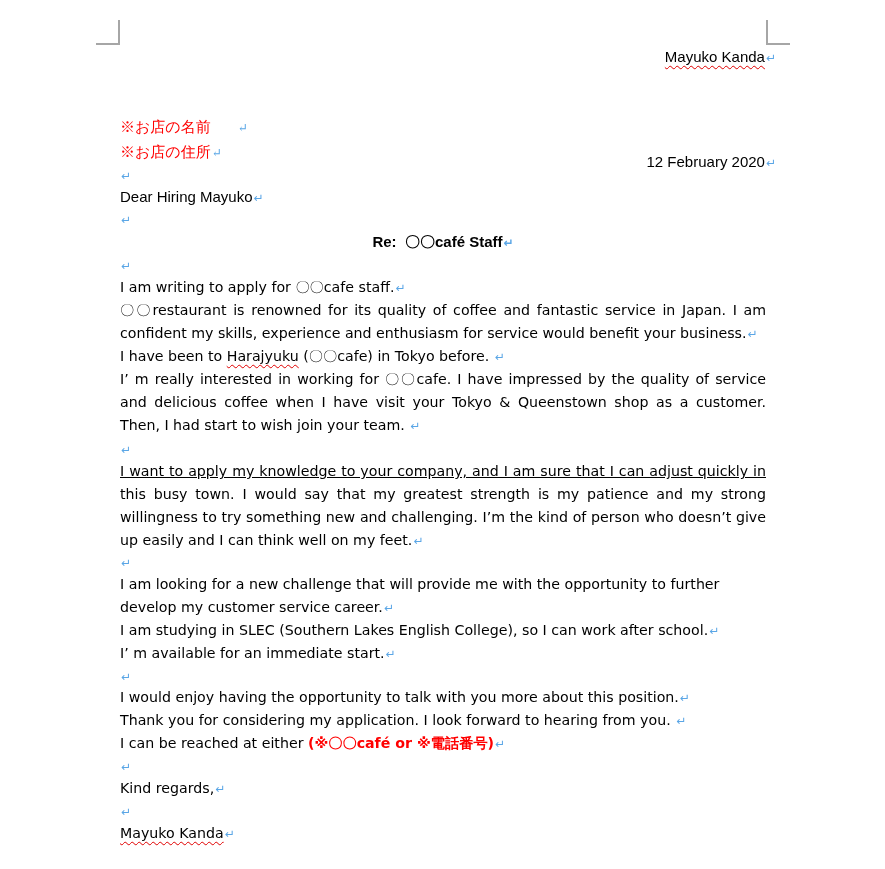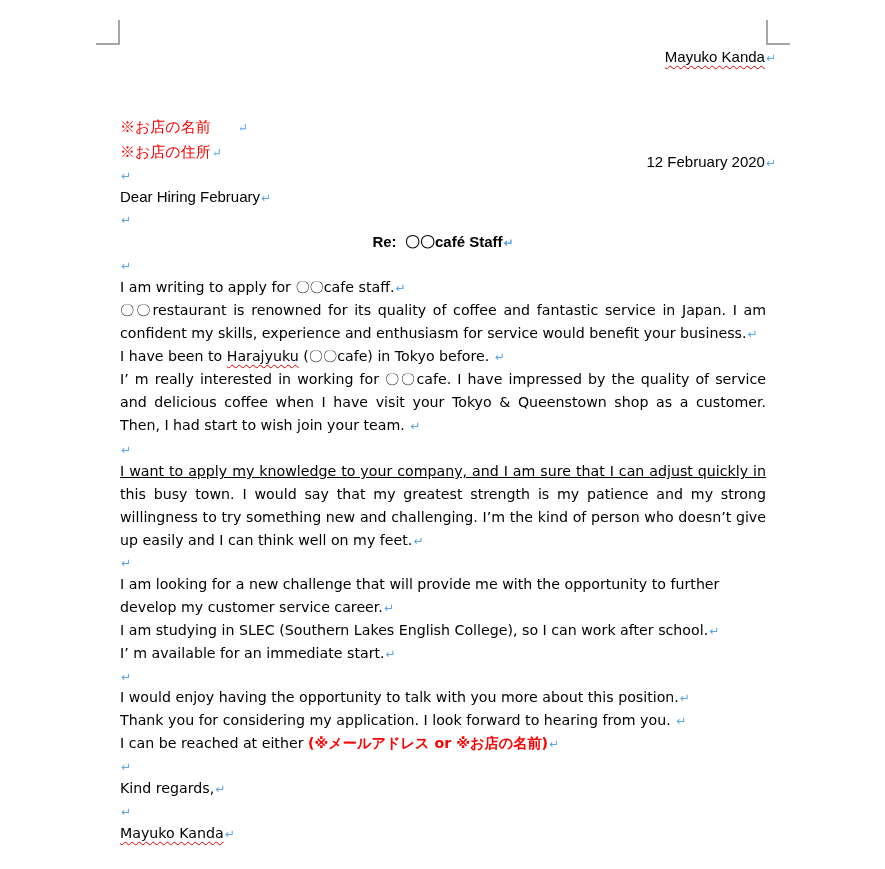--- a/index.html
+++ b/index.html
@@ -37,21 +37,21 @@
 
   <div class="line red jp" style="top:116px;">
     <span>※お店の名前</span><span style="display:inline-block;width:26px;"></span><span class="mark">↵</span>
   </div>
   <div class="line red jp" style="top:141px;">
     <span>※お店の住所</span><span class="mark">↵</span>
   </div>
   <div class="line" style="top:163px;"><span class="mark">↵</span></div>
 
   <div class="line" style="top:185px;">
-    <span>Dear Hiring February</span><span class="mark">↵</span>
+    <span>Dear Hiring Mayuko</span><span class="mark">↵</span>
   </div>
   <div class="line" style="top:207px;"><span class="mark">↵</span></div>
 
   <div class="line center bold" style="top:230px;">
     <span>Re:</span>&nbsp;&nbsp;<span>〇〇café Staff</span><span class="mark">↵</span>
   </div>
   <div class="line" style="top:253px;"><span class="mark">↵</span></div>
 
   <div class="line body-text" style="top:276px;">
     <span>I am writing to apply for  〇〇cafe staff.</span><span class="mark">↵</span>
@@ -92,21 +92,21 @@
   </div>
   <div class="line" style="top:664px;"><span class="mark">↵</span></div>
 
   <div class="line body-text" style="top:686px;">
     <span>I would enjoy having the opportunity to talk with you more about this position.</span><span class="mark">↵</span>
   </div>
   <div class="line body-text" style="top:709px;">
     <span>Thank you for considering my application. I look forward to hearing from you.  </span><span class="mark">↵</span>
   </div>
   <div class="line body-text" style="top:732px;">
-    <span>I can be reached at either </span><span class="red bold">(※メールアドレス  or  ※お店の名前)</span><span class="mark">↵</span>
+    <span>I can be reached at either </span><span class="red bold">(※〇〇café  or  ※電話番号)</span><span class="mark">↵</span>
   </div>
   <div class="line" style="top:754px;"><span class="mark">↵</span></div>
 
   <div class="line body-text" style="top:777px;">
     <span>Kind regards,</span><span class="mark">↵</span>
   </div>
   <div class="line" style="top:799px;"><span class="mark">↵</span></div>
   <div class="line body-text" style="top:822px;">
     <span class="squiggle">Mayuko Kanda</span><span class="mark">↵</span>
   </div>

